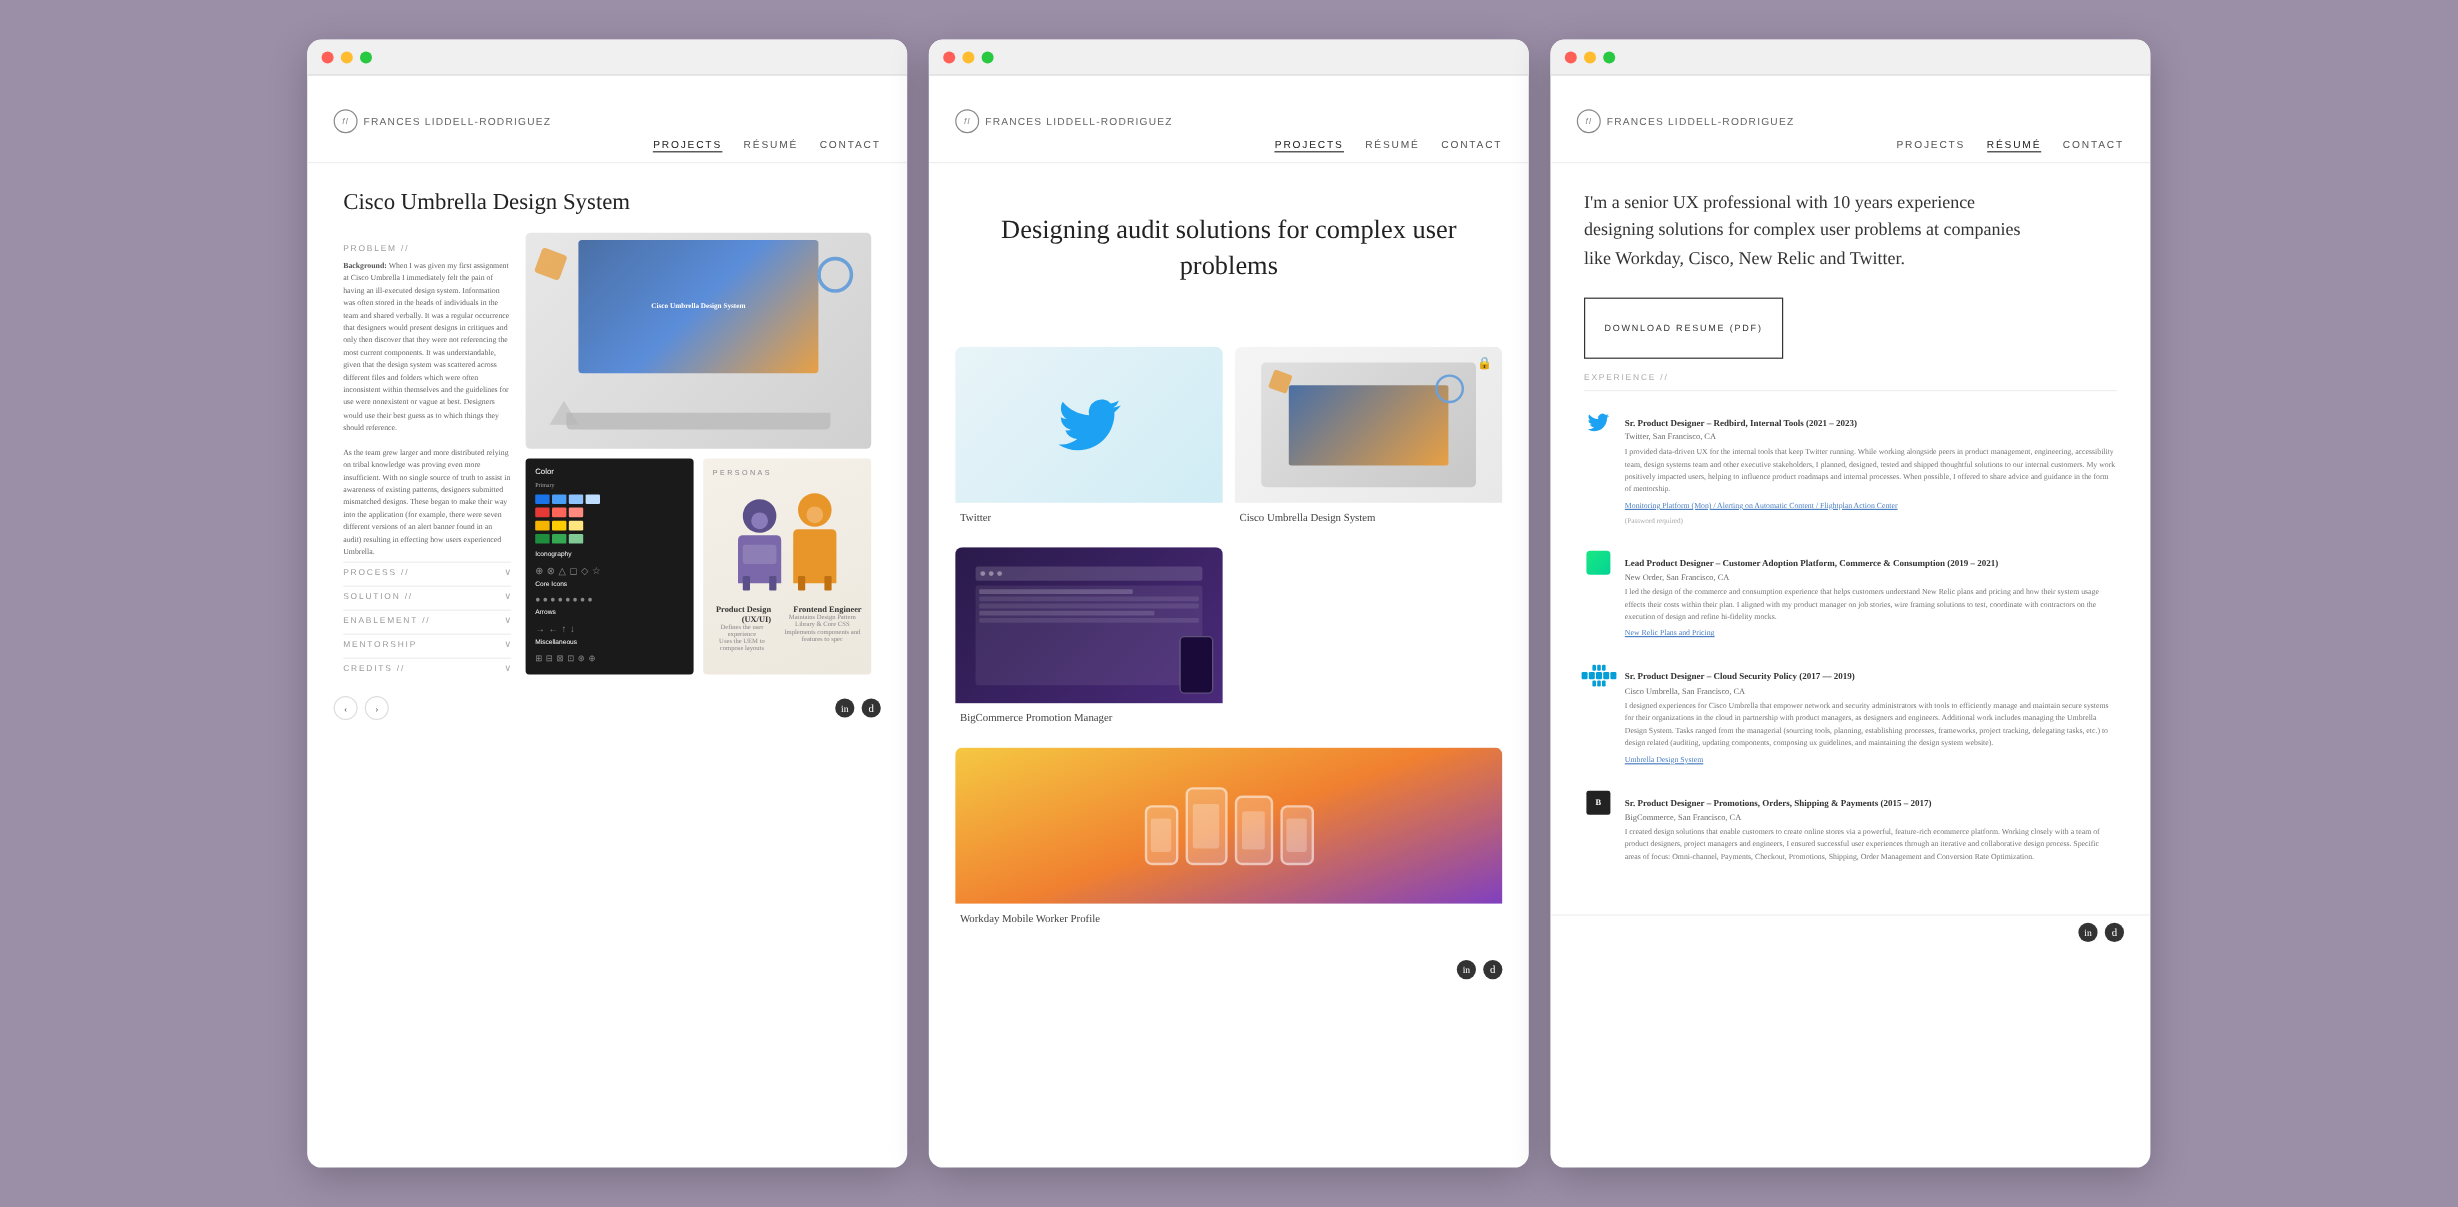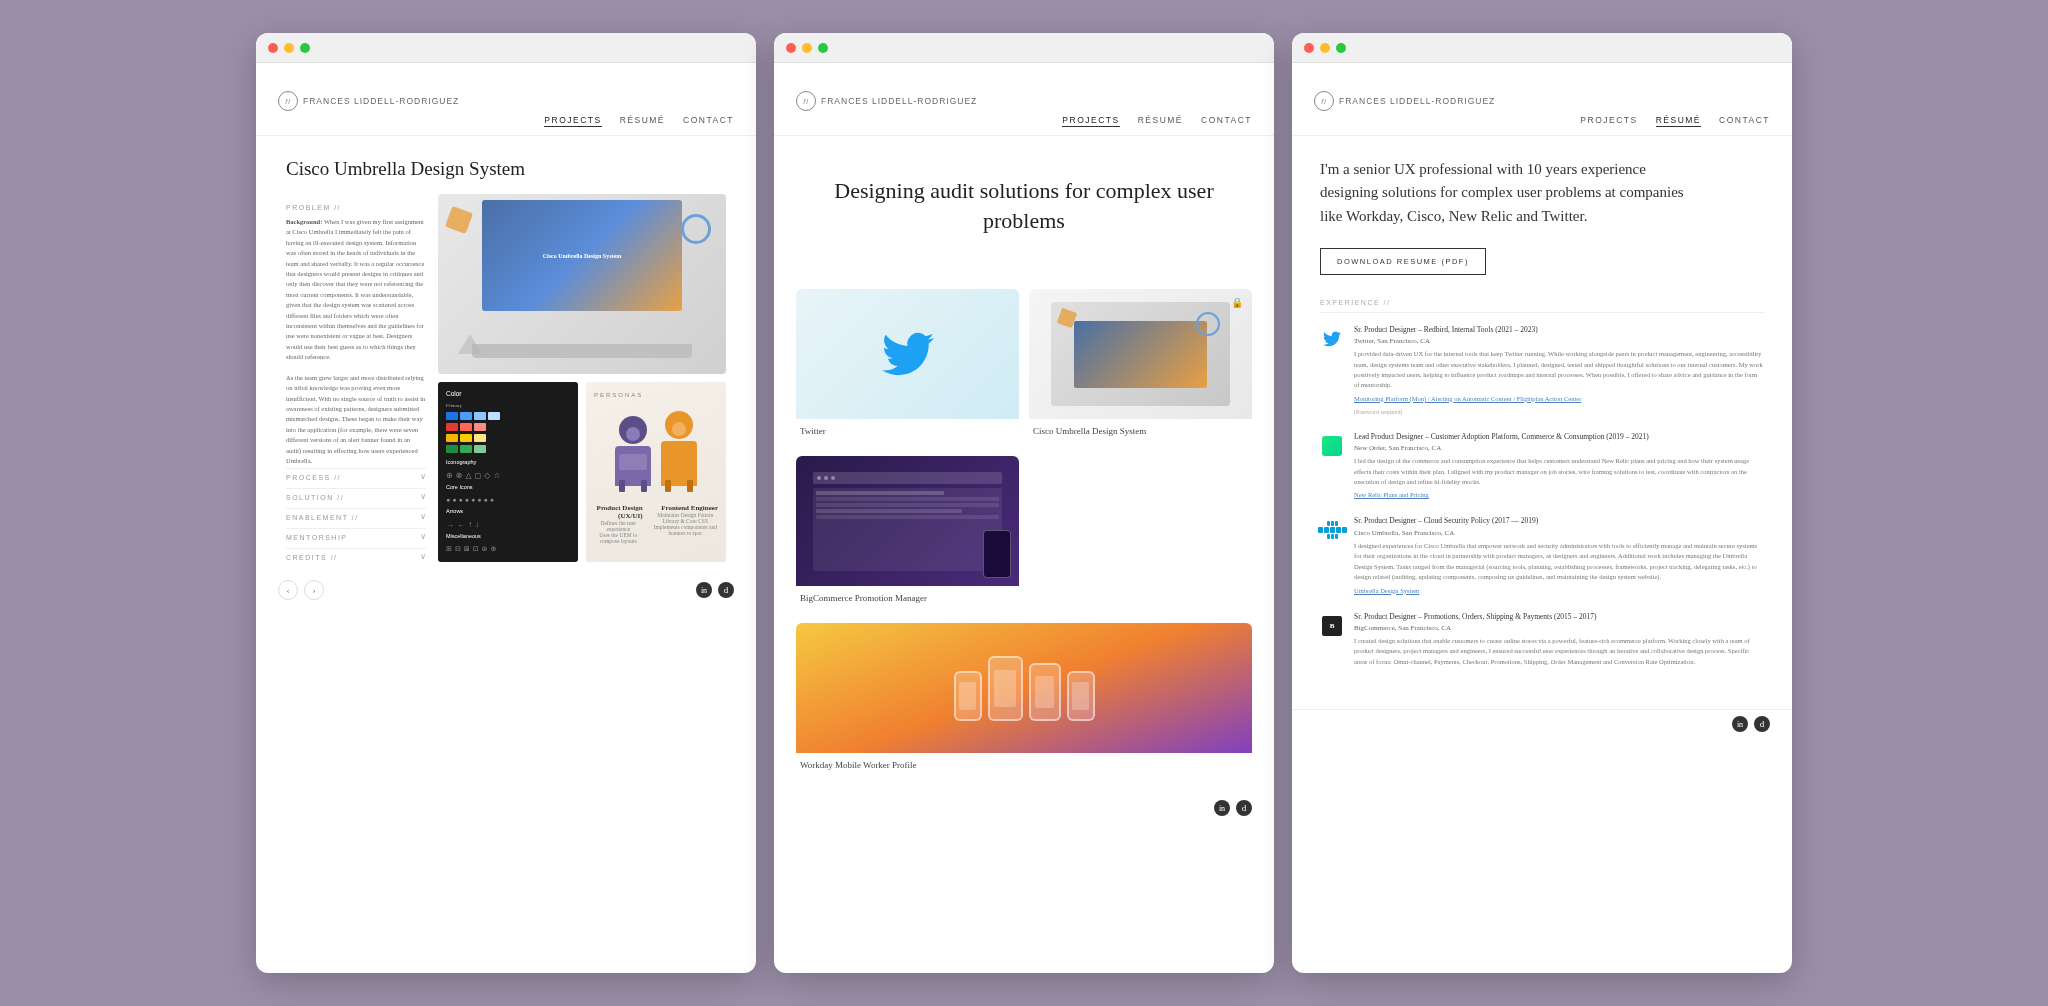--- a/index.html
+++ b/index.html
@@ -487,27 +487,27 @@
     .resume-intro {
       font-size: 15px;
       color: #333;
       line-height: 1.55;
       font-weight: 400;
       margin-bottom: 20px;
       max-width: 380px;
     }
     .download-btn {
       border: 1.5px solid #333;
-      padding: 8px 16px;
+      padding: 20px 16px;
       font-size: 7.5px;
       letter-spacing: 1.5px;
       color: #333;
       display: inline-block;
       cursor: pointer;
-      margin-bottom: 24px;
+      margin-bottom: 13px;
       font-family: Arial, sans-serif;
     }
     .exp-section-label {
       font-size: 7px;
       letter-spacing: 1.5px;
       color: #aaa;
       font-family: Arial, sans-serif;
       margin-bottom: 12px;
       border-bottom: 1px solid #eee;
       padding-bottom: 6px;
@@ -522,24 +522,25 @@
       height: 24px;
       flex-shrink: 0;
       display: flex;
       align-items: center;
       justify-content: center;
       margin-top: 2px;
     }
     .exp-body { flex: 1; }
     .exp-title {
       font-size: 7.5px;
-      font-weight: normal;
+      font-weight: bold;
       color: #333;
       line-height: 1.4;
       margin-bottom: 2px;
+      margin-top: 10px;
     }
     .exp-company {
       font-size: 7px;
       color: #666;
       margin-bottom: 4px;
     }
     .exp-desc {
       font-size: 6.5px;
       color: #777;
       line-height: 1.6;

